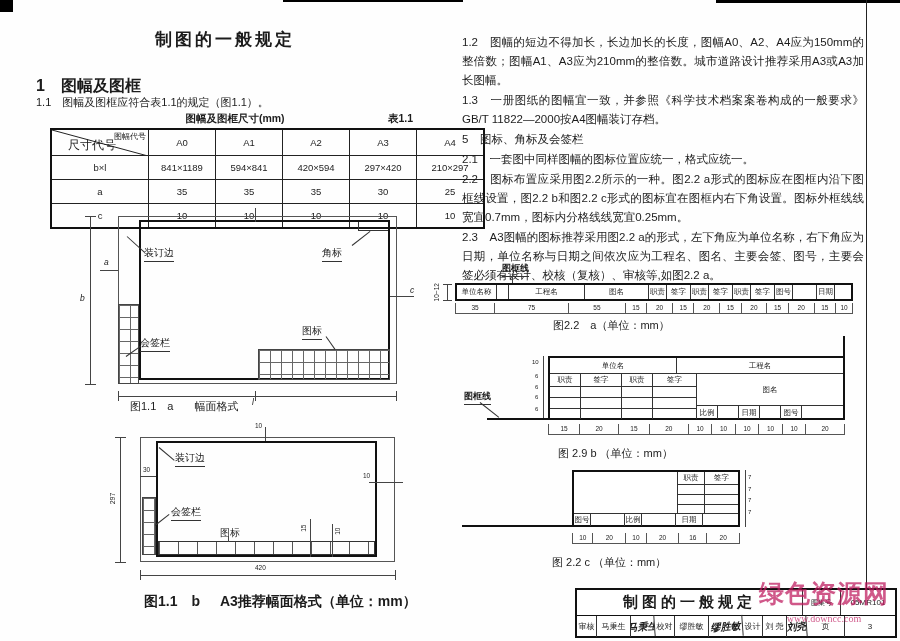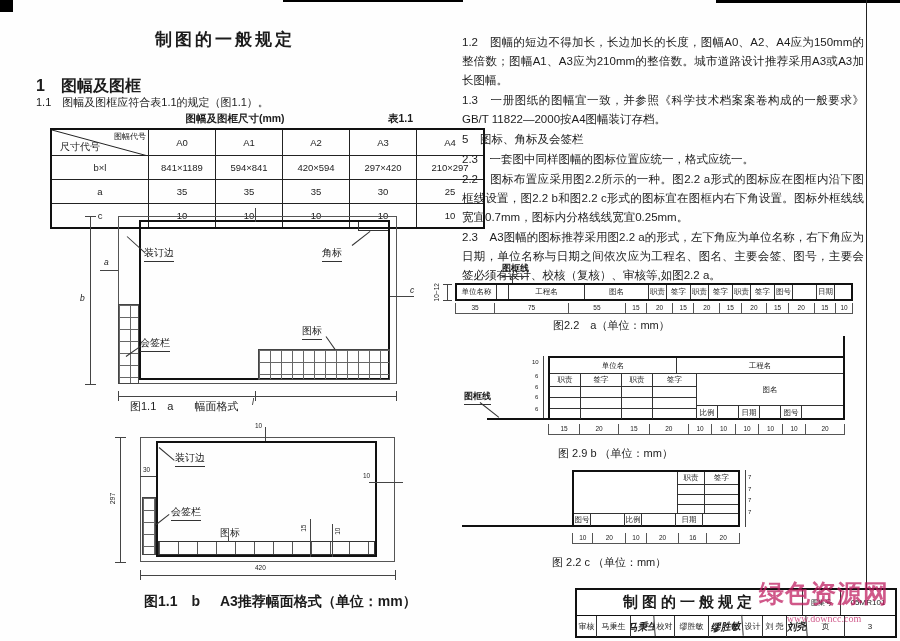--- a/index.html
+++ b/index.html
@@ -52,21 +52,21 @@
 
   <div class="abs" style="left:50px;top:128px;">
     <table class="t11">
       <tbody>
           <tr style="height:26px;">
         <td style="width:96px;position:relative;padding:0;">
           <svg width="96" height="26" style="position:absolute;left:0;top:0;">
             <line x1="0" y1="0" x2="96" y2="26" stroke="#222" stroke-width="1"></line>
           </svg>
           <span class="abs" style="right:2px;top:1px;font-size:8px;">图幅代号</span>
-          <span class="abs" style="left:8px;bottom:1px;font-size:10px;">尺寸代号</span>
+          <span class="abs" style="left:16px;bottom:1px;font-size:12px;">尺寸代号</span>
         </td>
         <td style="width:54px;">A0</td>
         <td style="width:54px;">A1</td>
         <td style="width:54px;">A2</td>
         <td style="width:54px;">A3</td>
         <td style="width:54px;">A4</td>
       </tr>
       <tr style="height:15px;">
         <td>b×l</td>
         <td>841×1189</td>
@@ -169,21 +169,21 @@
   </div>
   <div class="lbl" style="left:144px;top:593px;font-size:14px;font-weight:bold;">
     <span>图1.1　b</span>
     <span style="margin-left:16px;">A3推荐幅面格式（单位：mm）</span>
   </div>
 
   <div class="abs" style="left:462px;top:33px;width:402px;font-size:11.5px;line-height:19px;">
     <p class="para">1.2　图幅的短边不得加长，长边加长的长度，图幅A0、A2、A4应为150mm的整倍数；图幅A1、A3应为210mm的整倍数。城市道路设计推荐采用A3或A3加长图幅。</p>
     <p class="para">1.3　一册图纸的图幅宜一致，并参照《科学技术档案案卷构成的一般要求》GB/T 11822—2000按A4图幅装订存档。</p>
     <p class="para">5　图标、角标及会签栏</p>
-    <p class="para">2.3　一套图中同样图幅的图标位置应统一，格式应统一。</p>
+    <p class="para">2.1　一套图中同样图幅的图标位置应统一，格式应统一。</p>
     <p class="para">2.2　图标布置应采用图2.2所示的一种。图2.2 a形式的图标应在图框内沿下图框线设置，图2.2 b和图2.2 c形式的图标宜在图框内右下角设置。图标外框线线宽宜0.7mm，图标内分格线线宽宜0.25mm。</p>
     <p class="para">2.3　A3图幅的图标推荐采用图2.2 a的形式，左下角应为单位名称，右下角应为日期，单位名称与日期之间依次应为工程名、图名、主要会签、图号，主要会签必须有设计、校核（复核）、审核等,如图2.2 a。</p>
   </div>
 
   <div class="lbl u" style="left:502px;top:262px;font-size:9px;font-weight:600;">图框线</div>
   <div class="vline" style="left:512px;top:274px;height:9px;"></div>
   <div class="dim rot" style="left:428px;top:289px;">10~12</div>
   <div class="vline" style="left:447px;top:284px;height:16px;"></div>
   <div class="hline" style="left:443px;top:284px;width:9px;"></div>
   <div class="hline" style="left:443px;top:300px;width:9px;"></div>

